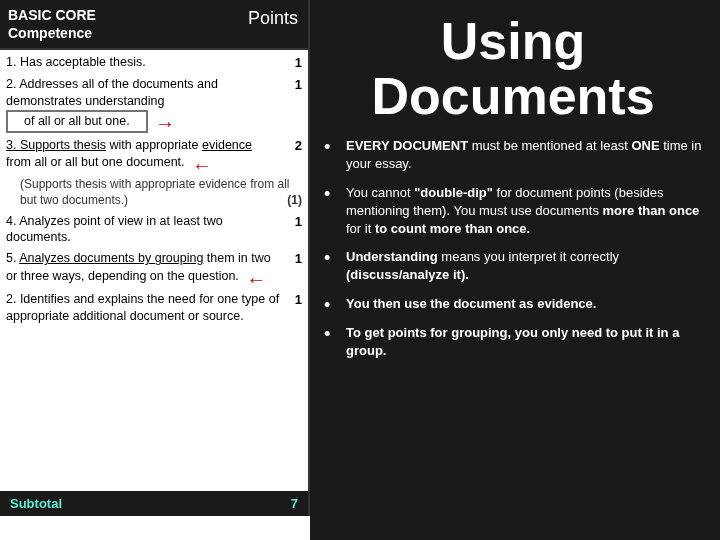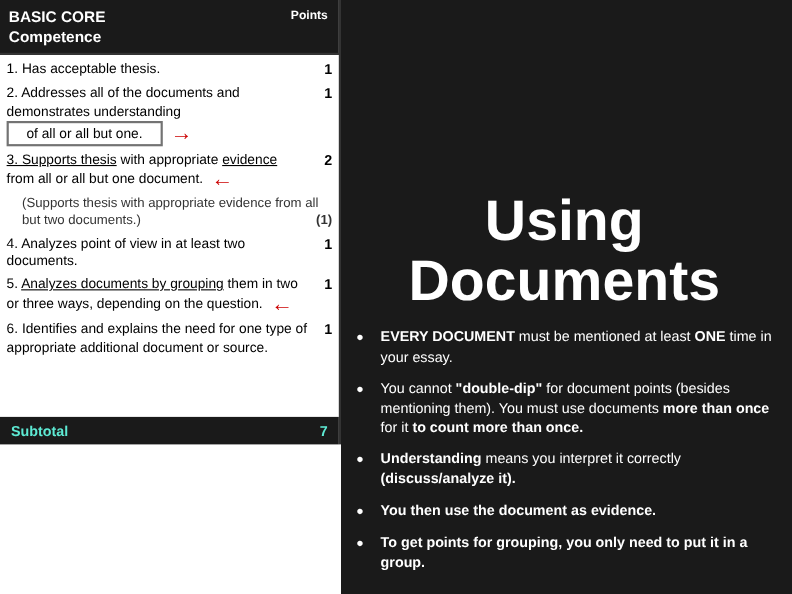--- a/index.html
+++ b/index.html
@@ -12,42 +12,42 @@
     }
 
     
     .left-panel {
       width: 310px;
       min-width: 310px;
       background: #fff;
       border-right: 2px solid #333;
       display: flex;
       flex-direction: column;
-      height: 404px;
+      height: 516px;
     }
 
     .left-header {
       background: #1a1a1a;
       color: #fff;
       display: flex;
       justify-content: space-between;
       align-items: flex-start;
       padding: 6px 10px 6px 8px;
       border-bottom: 2px solid #333;
     }
 
     .left-header-title {
       font-weight: bold;
       font-size: 14px;
       line-height: 1.3;
     }
 
     .left-header-points {
-      font-weight: bold;
-      font-size: 11px;
+      font-weight: normal;
+      font-size: 18px;
       padding-top: 2px;
     }
 
     .rubric-body {
       flex: 1;
       padding: 4px 6px;
       overflow: hidden;
     }
 
     .rubric-item {
@@ -105,21 +105,21 @@
     }
 
     
     .right-panel {
       flex: 1;
       background: #1a1a1a;
       color: #fff;
       padding: 10px 18px 10px 14px;
       display: flex;
       flex-direction: column;
-      justify-content: flex-end;
+      justify-content: flex-start;
     }
 
     .right-title {
       font-size: 52px;
       font-weight: bold;
       text-align: center;
       line-height: 1.05;
       margin-bottom: 14px;
       margin-top: 4px;
     }
@@ -203,21 +203,21 @@
     <div class="rubric-item">
       <div class="rubric-item-text">
         <span>5. </span><span style="text-decoration:underline">Analyzes documents by grouping</span><span> them in two or three ways, depending on the question.</span>
         <span class="arrow-red">←</span>
       </div>
       <div class="rubric-item-points">1</div>
     </div>
 
     <div class="rubric-item">
       <div class="rubric-item-text">
-        <span>6. Identifies and explains the need for one type of appropriate additional document or source.</span>
+        <span>2. Identifies and explains the need for one type of appropriate additional document or source.</span>
       </div>
       <div class="rubric-item-points">1</div>
     </div>
 
   </div>
 
   <div class="left-footer">
     <span>Subtotal</span>
     <span>7</span>
   </div>

